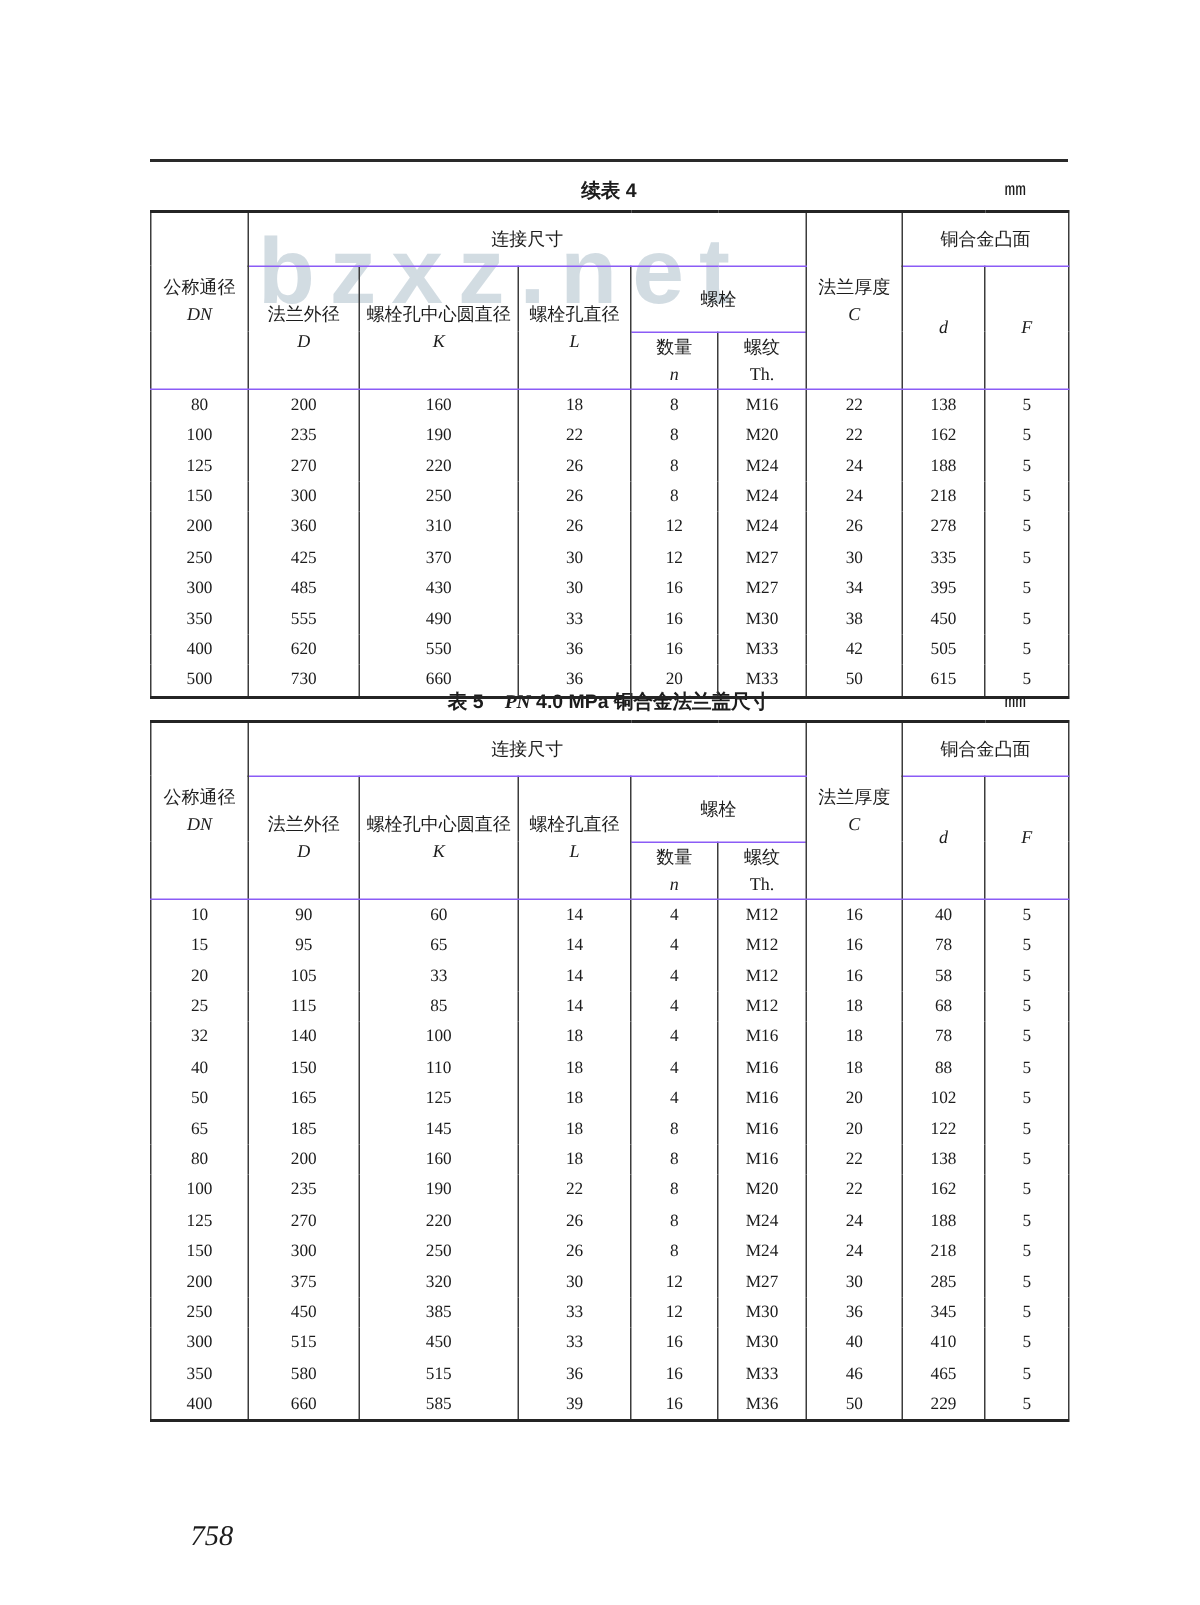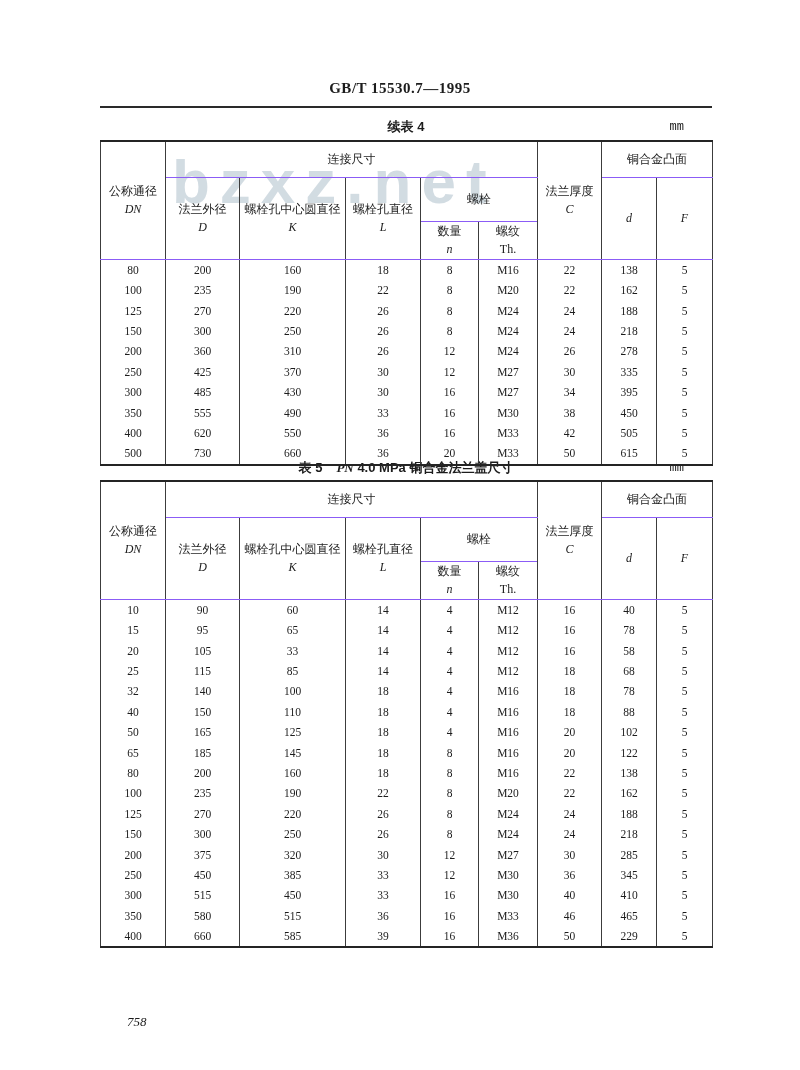--- a/index.html
+++ b/index.html
@@ -53,29 +53,28 @@
   table.t thead th { border-bottom:1px solid #8b5cf6; font-size:12px; }
   table.t thead tr.h1 { height:36px; }
   table.t thead tr.h2 { height:44px;font-family:Liberation Serif, serif; }
   table.t thead tr.h3 { height:30px; }
   table.t tbody td { height:20.4px; font-size:11.5px; }
   .hl { line-height:1.55; }
   .sym { font-style:italic; font-size:12px; }
 
   .page-number {
     position:absolute; left:127px; top:1014px;
-    font-style:italic; font-size:13px;
+    font-style:italic; font-size:19px;
   }
 </style>
 </head>
 <body>
 
 <div class="page">
 
-  <div class="doc-code">GB/T 15530.7—1995</div>
   <div class="top-rule"></div>
 
   <div class="watermark" style="color: rgb(175, 192, 204);">bzxz.net</div>
 
   <div class="caption-row cap4">
     <div class="caption-center">续表 4</div>
     <div class="unit">mm</div>
   </div>
 
   <table class="t t4">

